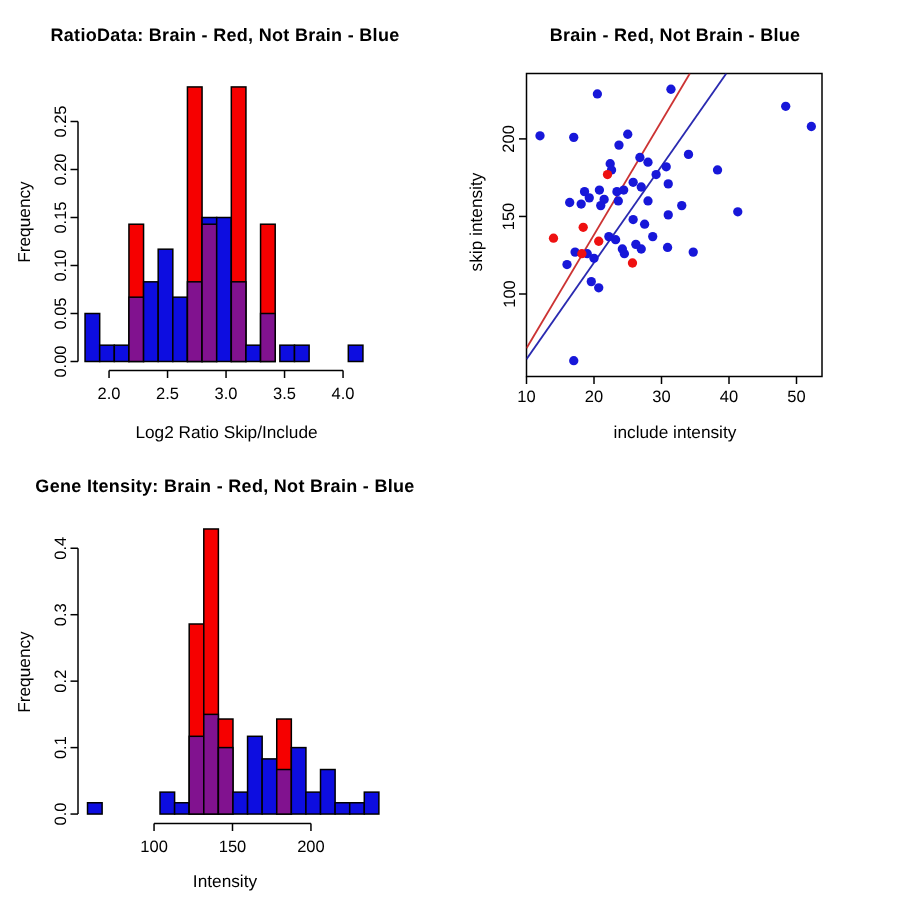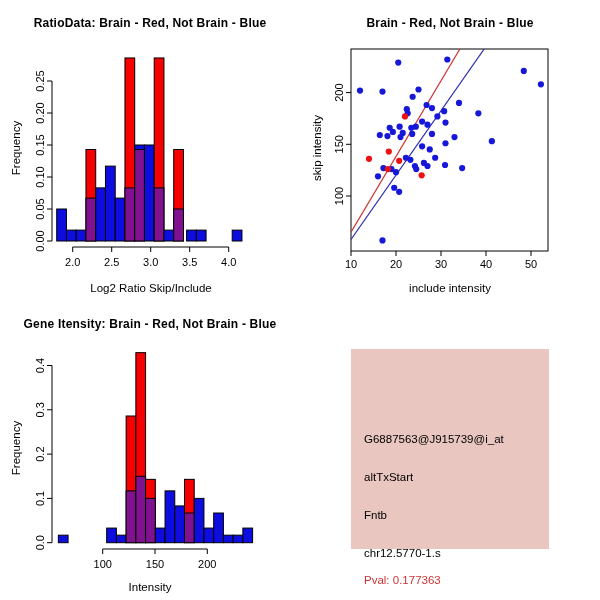--- a/index.html
+++ b/index.html
@@ -205,23 +205,14 @@
         <rect x="213.6806" y="213.01899999999998" width="9.72780000000003" height="29.68100000000001" fill="#0d0de0" class="bar"></rect>
         <rect x="223.40840000000003" y="235.16899999999998" width="9.727800000000002" height="7.531000000000006" fill="#0d0de0" class="bar"></rect>
         <rect x="233.13619999999997" y="235.16899999999998" width="9.727800000000059" height="7.531000000000006" fill="#0d0de0" class="bar"></rect>
         <rect x="242.86400000000003" y="228.081" width="9.727800000000002" height="14.619" fill="#0d0de0" class="bar"></rect>
       </g>
     <text class="ptitle" x="150" y="28">Gene Itensity: Brain - Red, Not Brain - Blue</text>
     <text class="axlabel" x="150" y="291">Intensity</text>
     <text class="axlabel" x="20" y="148" transform="rotate(-90 20 148)">Frequency</text>
   </svg>
 
-  <div id="p-br">
-    <div id="infobox" style="background: rgb(233, 198, 192);">
-      <div class="iline" style="top:84px">G6887563@J915739@i_at</div>
-      <div class="iline" style="top:122px">altTxStart</div>
-      <div class="iline" style="top:160px">Fntb</div>
-      <div class="iline" style="top:198px">chr12.5770-1.s</div>
-      <div class="iline" id="pval-line" style="top: 225px; color: rgb(205, 51, 51);">Pval: 0.177363</div>
-    </div>
-  </div>
 
 </div>
 
 </body></html>

